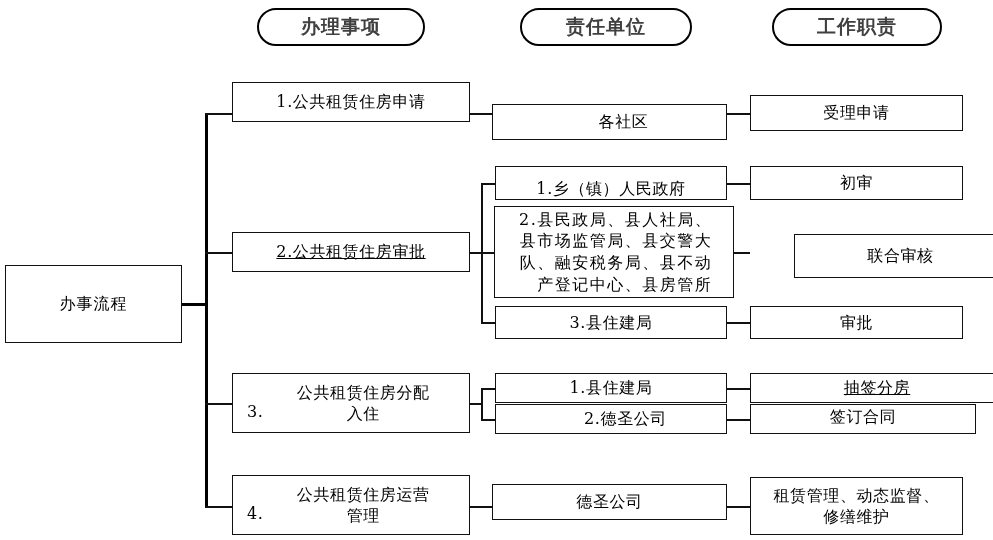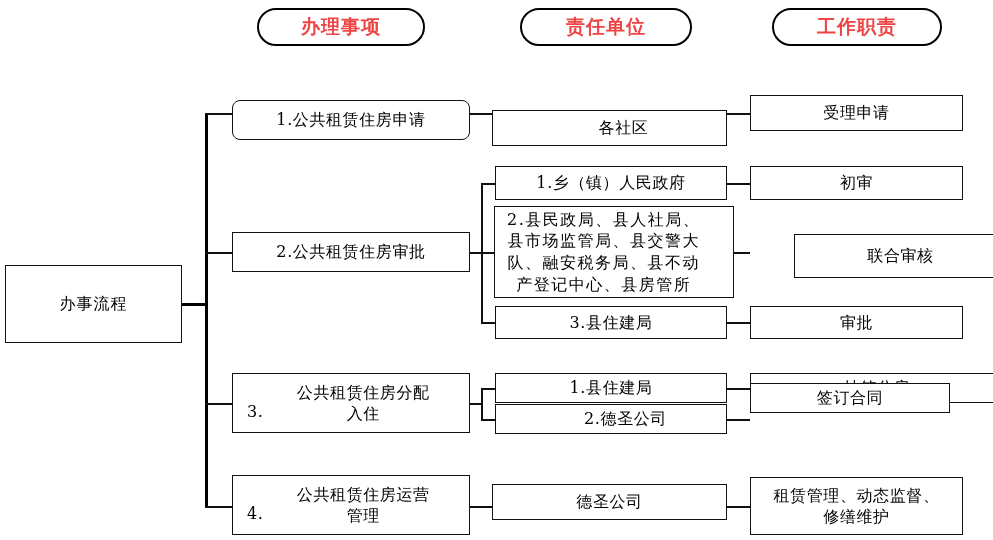--- a/index.html
+++ b/index.html
@@ -24,21 +24,21 @@
     border: 2.5px solid #000;
     border-radius: 999px;
     background: #fff;
     display: flex;
     align-items: center;
     justify-content: center;
     font-family: Liberation Mono, monospace;
     font-weight: bold;
     font-size: 19px;
     letter-spacing: 1px;
-    color: #ef4444;
+    color: #404040;
   }
 
   
   .box {
     position: absolute;
     box-sizing: border-box;
     border: 1.6px solid #111;
     background: #fff;
     display: flex;
     align-items: center;
@@ -66,22 +66,22 @@
     padding-bottom: 10px;
   }
   .box.numbered .body {
     flex: 1;
     text-align: center;
     padding-right: 6px;
   }
 
   .box.big {
     justify-content: flex-start;
-    text-align: center;
-    padding: 3px 6px 3px 12px;
+    text-align: right;
+    padding: 3px 6px 3px 24px;
     line-height: 1.36;
     letter-spacing: 1.5px;
   }
 
   
   .ln-h, .ln-v {
     position: absolute;
     background: #111;
   }
   .ln-h { height: 1.6px; }
@@ -108,42 +108,42 @@
     <span class="lines">
       <span class="ln">办事流程</span>
     </span>
   </div>
 
   <div class="ln-h stub" style="left:182px; top:303px; width:25px;"></div>
 
   <div class="ln-v trunk" style="left:205px; top:113px; height:394px;"></div>
 
   <div class="ln-h" style="left:205px; top:113px; width:27px;"></div>
-  <div class="box" style="left:232px; top:100px; width:238px; height:40px;border-radius:8px;">
+  <div class="box" style="left:232px; top:82px; width:238px; height:40px;">
     <span>1.公共租赁住房申请</span>
   </div>
   <div class="ln-h" style="left:470px; top:113px; width:22px;"></div>
-  <div class="box" style="left:492px; top:110px; width:235px; height:36px;padding-left:28px;">
+  <div class="box" style="left:492px; top:104px; width:235px; height:36px;padding-left:28px;">
     <span>各社区</span>
   </div>
   <div class="ln-h" style="left:727px; top:113px; width:23px;"></div>
   <div class="box" style="left:750px; top:95px; width:213px; height:36px;">
     <span>受理申请</span>
   </div>
 
   <div class="ln-h" style="left:205px; top:252px; width:27px;"></div>
-  <div class="box" style="left:232px; top:232px; width:238px; height:40px;">
+  <div class="box" style="left:232px; top:232px; width:238px; height:40px;text-decoration:underline;">
     <span>2.公共租赁住房审批</span>
   </div>
 
   <div class="ln-h" style="left:470px; top:252px; width:13px;"></div>
   <div class="ln-v" style="left:481px; top:183px; height:140px;"></div>
 
   <div class="ln-h" style="left:481px; top:183px; width:14px;"></div>
-  <div class="box" style="left:495px; top:166px; width:232px; height:34px;">
+  <div class="box" style="left:495px; top:166px; width:232px; height:34px;align-items:flex-end;">
     <span>1.乡（镇）人民政府</span>
   </div>
   <div class="ln-h" style="left:727px; top:183px; width:23px;"></div>
   <div class="box" style="left:750px; top:166px; width:213px; height:34px;">
     <span>初审</span>
   </div>
 
   <div class="ln-h" style="left:481px; top:252px; width:13px;"></div>
   <div class="box big" style="left:494px; top:206px; width:240px; height:92px;">
     <span class="lines">
@@ -186,21 +186,21 @@
   <div class="ln-h" style="left:727px; top:388px; width:23px;"></div>
   <div class="box" style="left:750px; top:373px; width:254px; height:30px;text-decoration:underline;">
     <span>抽签分房</span>
   </div>
 
   <div class="ln-h" style="left:481px; top:419px; width:14px;"></div>
   <div class="box" style="left:495px; top:404px; width:232px; height:30px;padding-left:29px;">
     <span>2.德圣公司</span>
   </div>
   <div class="ln-h" style="left:727px; top:419px; width:23px;"></div>
-  <div class="box" style="left:750px; top:383px; width:200px; height:30px;">
+  <div class="box" style="left:750px; top:404px; width:226px; height:30px;font-family:Liberation Mono, monospace;">
     <span>签订合同</span>
   </div>
 
   <div class="ln-h" style="left:205px; top:506px; width:27px;"></div>
   <div class="box numbered" style="left:232px; top:475px; width:238px; height:60px;">
     <span class="num">4.</span>
     <span class="body">
       <span class="ln">公共租赁住房运营</span>
       <span class="ln">管理</span>
     </span>

